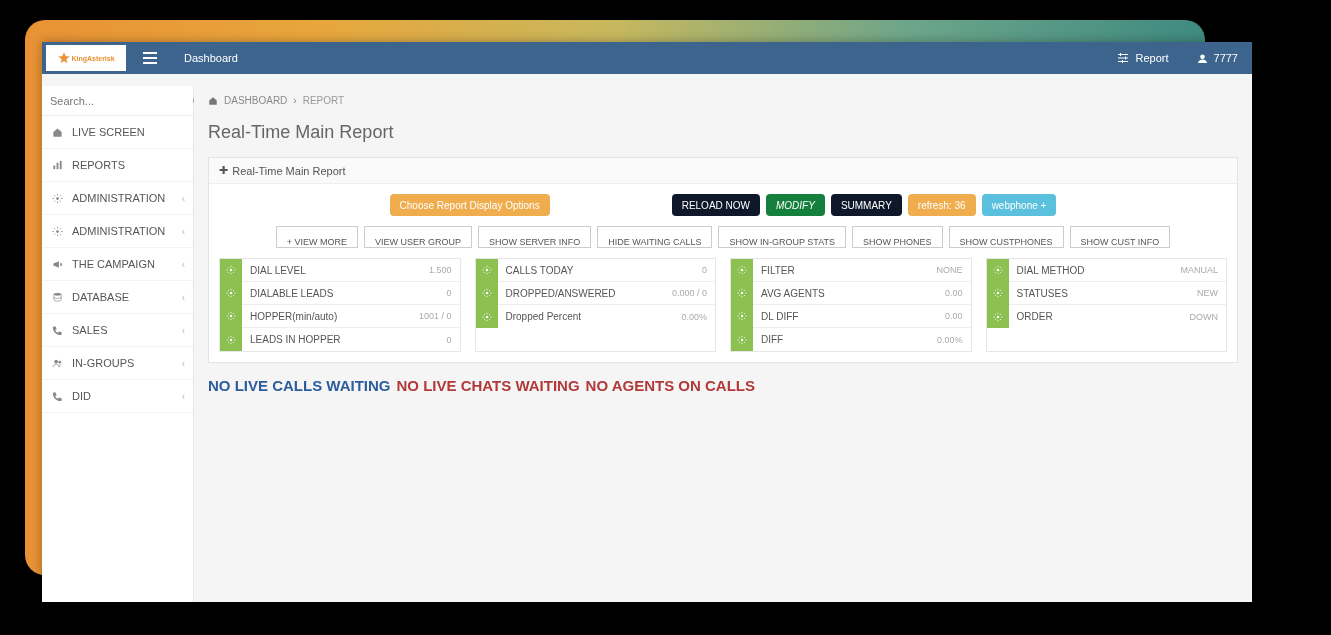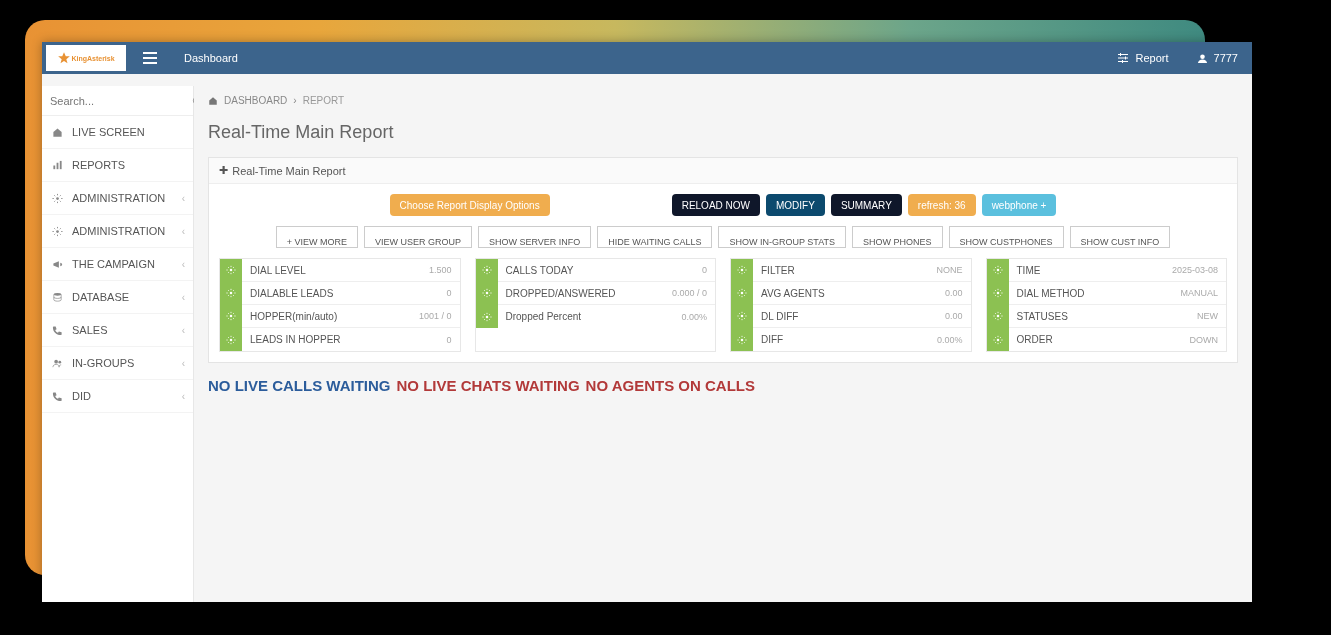--- a/index.html
+++ b/index.html
@@ -133,21 +133,21 @@
 .btn-row { display:flex; justify-content:center; gap:6px; margin-bottom:10px; flex-wrap:wrap;}
 .btn {
   height:22px; padding:0 10px;
   font-size:10px; color:#fff;
   border:none; cursor:pointer;
   display:inline-flex; align-items:center;
   border-radius:4px;
 }
 .btn-warning{background:#f0ad4e;}
 .btn-success{background:#0f172a;}
-.btn-primary{background:#0c4a6e;}
+.btn-primary{background:#15803d;font-style:italic;}
 .btn-info{background:#5bc0de;}
 .btn-refresh{background:#f0ad4e;}
 .btn-strip { display:flex; justify-content:center; gap:6px; flex-wrap:wrap; margin-bottom:10px;}
 .btn-outline {
   height:22px; padding:10px 10px;
   font-size:9px; color:#555;
   background:#fff; border:1px solid #ccc;
   cursor:pointer;
 }
 .stat-grid { display:flex; gap:14px; }
@@ -480,30 +480,20 @@
                 </div>
               </div>
               <div class="stat-col">
                 <div class="stat-row">
                   <span class="stat-gear">
                     <svg width="10" height="10" viewBox="0 0 24 24" fill="#fff">
                       <circle cx="12" cy="12" r="3"></circle>
                       <path d="M12 2v3M12 19v3M4 12H1M23 12h-3M5 5l2 2M17 17l2 2M5 19l2-2M17 7l2-2" stroke="#fff" stroke-width="2"></path>
                     </svg>
                   </span>
-                  <span class="stat-label">TIME</span>
-                  <span class="stat-val">2025-03-08</span>
-                </div>
-                <div class="stat-row">
-                  <span class="stat-gear">
-                    <svg width="10" height="10" viewBox="0 0 24 24" fill="#fff">
-                      <circle cx="12" cy="12" r="3"></circle>
-                      <path d="M12 2v3M12 19v3M4 12H1M23 12h-3M5 5l2 2M17 17l2 2M5 19l2-2M17 7l2-2" stroke="#fff" stroke-width="2"></path>
-                    </svg>
-                  </span>
                   <span class="stat-label">DIAL METHOD</span>
                   <span class="stat-val">MANUAL</span>
                 </div>
                 <div class="stat-row">
                   <span class="stat-gear">
                     <svg width="10" height="10" viewBox="0 0 24 24" fill="#fff">
                       <circle cx="12" cy="12" r="3"></circle>
                       <path d="M12 2v3M12 19v3M4 12H1M23 12h-3M5 5l2 2M17 17l2 2M5 19l2-2M17 7l2-2" stroke="#fff" stroke-width="2"></path>
                     </svg>
                   </span>

